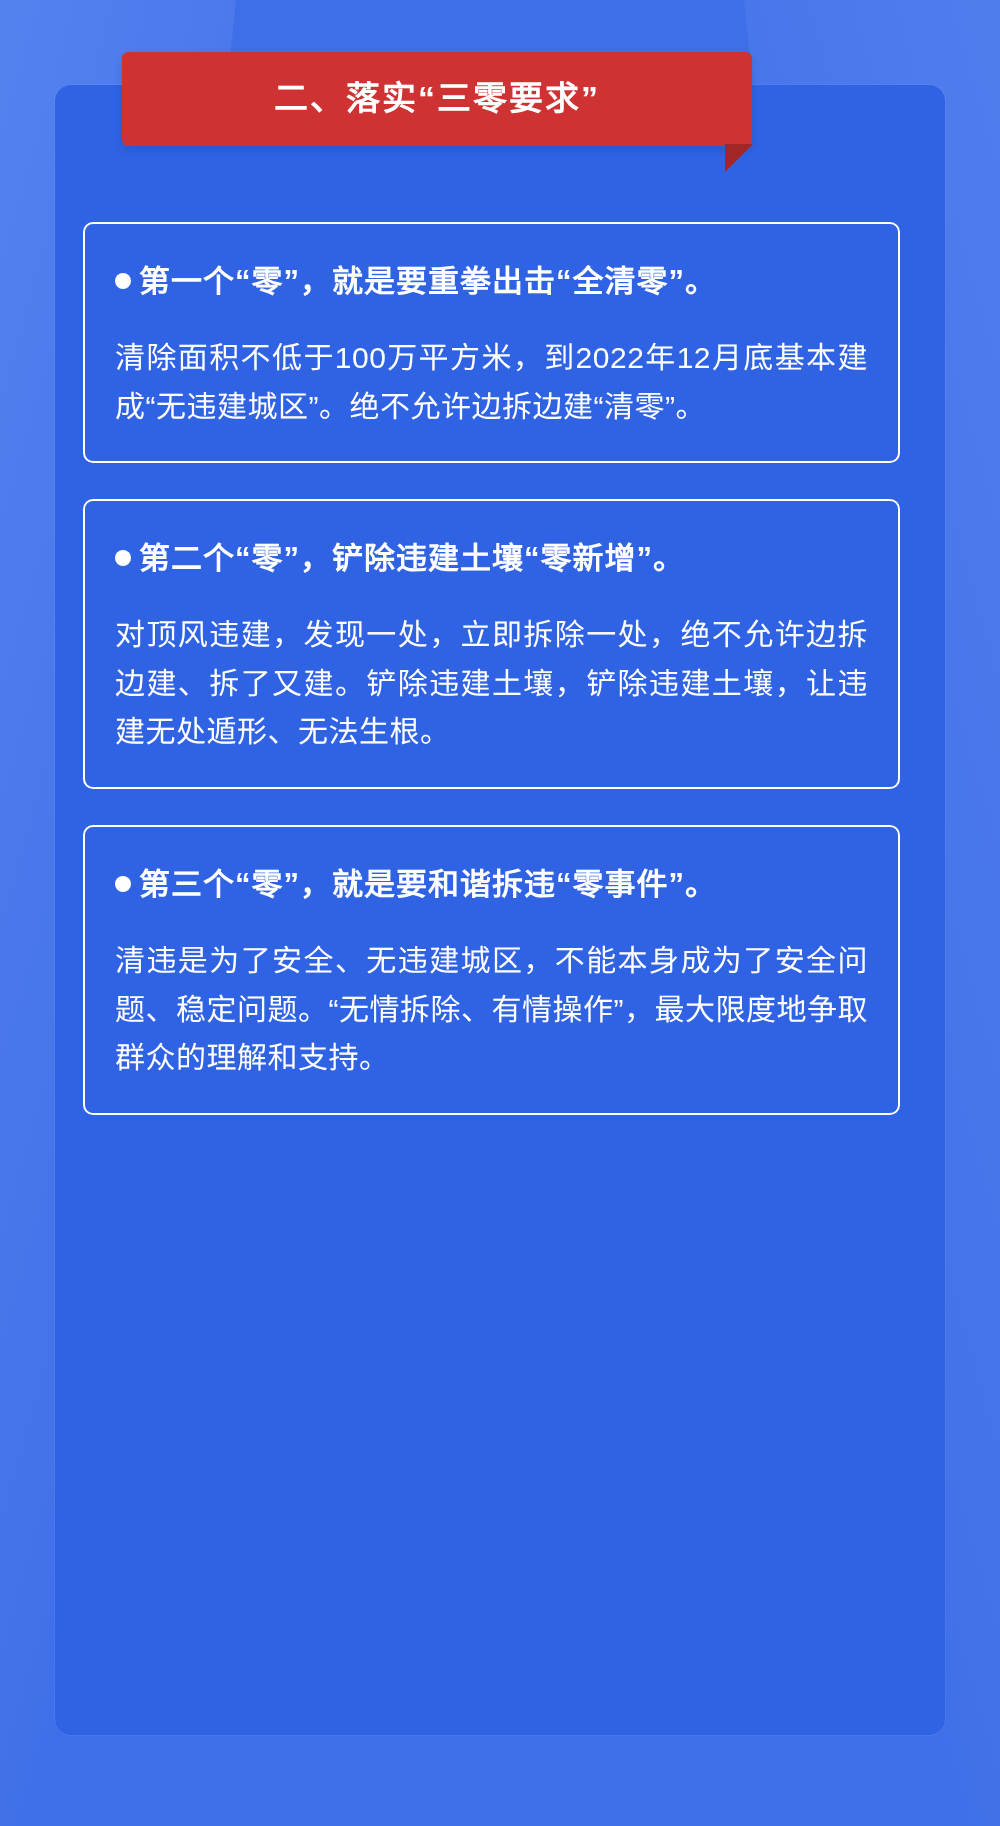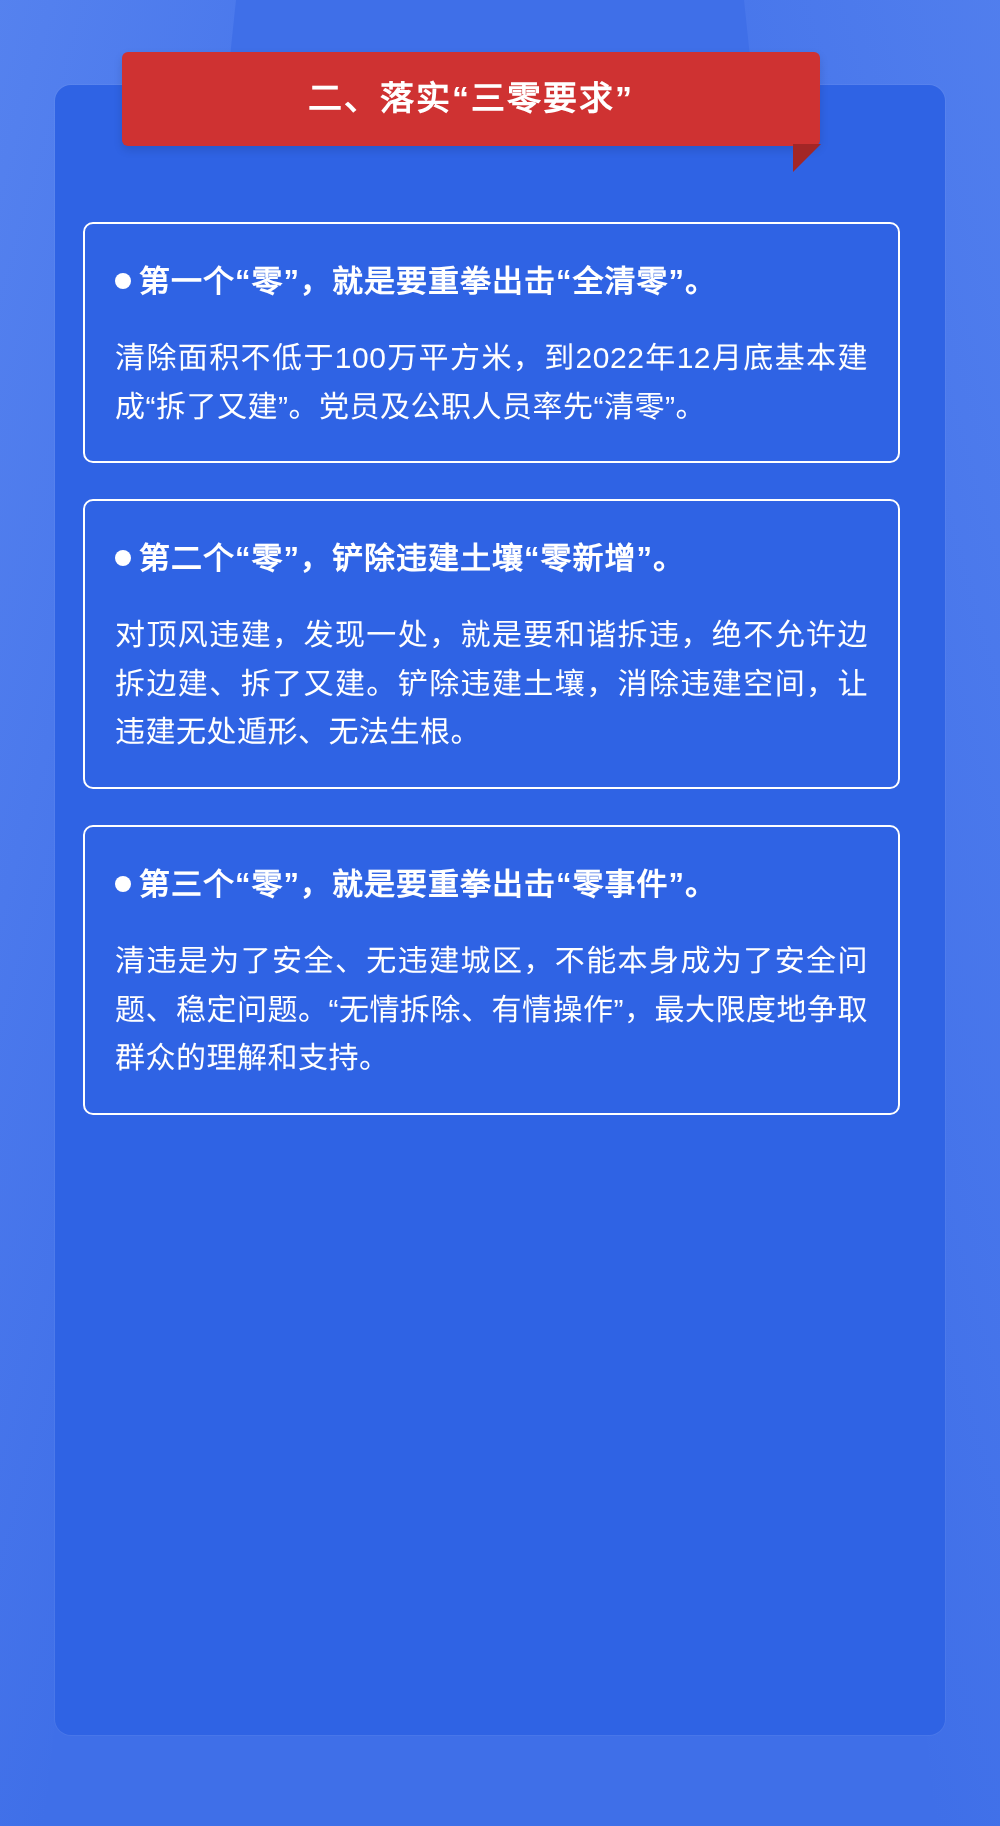--- a/index.html
+++ b/index.html
@@ -44,21 +44,21 @@
     background: #2f63e4;
     border-radius: 16px;
     box-shadow: 0 0 0 1px rgba(255,255,255,0.05);
   }
 
   
   .ribbon-wrap {
     position: absolute;
     left: 122px;
     top: 52px;
-    width: 698px;
+    width: 630px;
   }
   .ribbon {
     position: relative;
     background: #cf3232;
     border-radius: 6px 6px 6px 6px;
     padding: 22px 20px 24px 20px;
     text-align: center;
     box-shadow: 0 4px 10px rgba(0,0,0,0.12);
   }
   .ribbon-title-line {
@@ -133,30 +133,30 @@
     <div class="ribbon-fold"></div>
   </div>
 </div>
 
 <div class="cards">
 
   <div class="card">
     <p class="card-heading">
       <span class="bullet-dot"></span><span>第一个“零”，就是要重拳出击“全清零”。</span>
     </p>
-    <p class="card-body">清除面积不低于100万平方米，到2022年12月底基本建成“拆了又建”。党员及公职人员率先“清零”。</p>
+    <p class="card-body">清除面积不低于100万平方米，到2022年12月底基本建成“无违建城区”。绝不允许边拆边建“清零”。</p>
   </div>
 
   <div class="card">
     <p class="card-heading">
       <span class="bullet-dot"></span><span>第二个“零”，铲除违建土壤“零新增”。</span>
     </p>
-    <p class="card-body">对顶风违建，发现一处，就是要和谐拆违，绝不允许边拆边建、拆了又建。铲除违建土壤，消除违建空间，让违建无处遁形、无法生根。</p>
+    <p class="card-body">对顶风违建，发现一处，立即拆除一处，绝不允许边拆边建、拆了又建。铲除违建土壤，铲除违建土壤，让违建无处遁形、无法生根。</p>
   </div>
 
   <div class="card">
     <p class="card-heading">
-      <span class="bullet-dot"></span><span>第三个“零”，就是要重拳出击“零事件”。</span>
+      <span class="bullet-dot"></span><span>第三个“零”，就是要和谐拆违“零事件”。</span>
     </p>
     <p class="card-body">清违是为了安全、无违建城区，不能本身成为了安全问题、稳定问题。“无情拆除、有情操作”，最大限度地争取群众的理解和支持。</p>
   </div>
 
 </div>
 
 </body></html>

